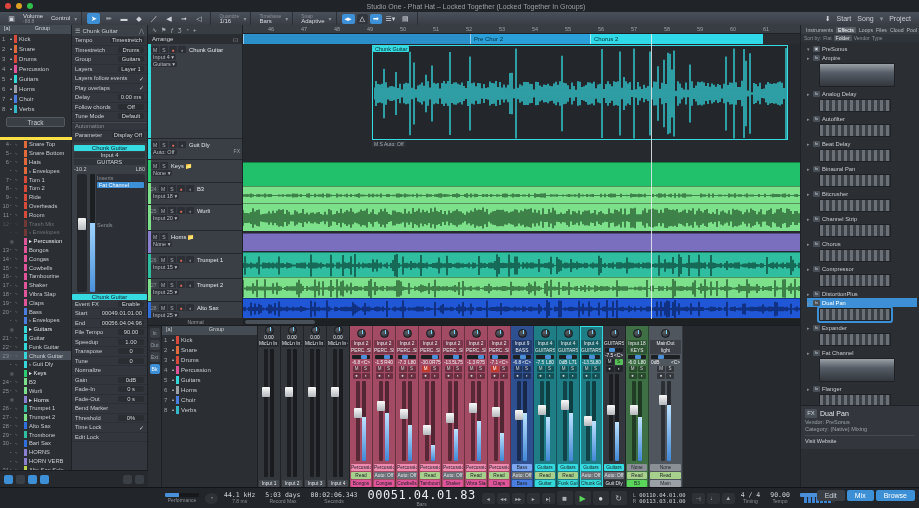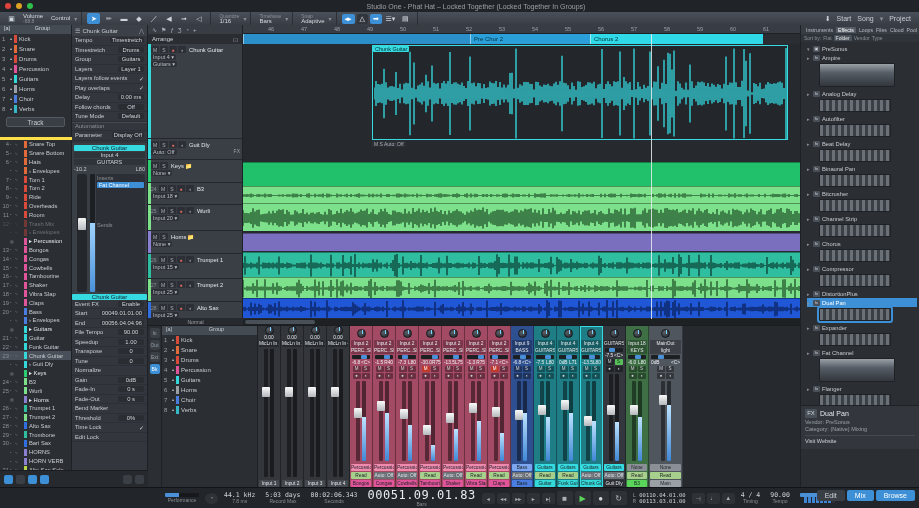--- a/index.html
+++ b/index.html
@@ -1538,21 +1538,21 @@
     </div>
     <div class="tr-block">
       <span class="v">5:03 days</span>
       <span>Record Max</span>
     </div>
     <div class="tr-block">
       <span class="v">00:02:06.343</span>
       <span>Seconds</span>
     </div>
     <div class="tr-block">
-      <span id="big-time">00051.09.01.83</span>
+      <span id="big-time">00051.04.01.83</span>
       <span>Bars</span>
     </div>
     <span class="tbtn">◂</span>
     <span class="tbtn">◂◂</span>
     <span class="tbtn">▸▸</span>
     <span class="tbtn">▸</span>
     <span class="tbtn">▸|</span>
     <span class="tbtn big">■</span>
     <span class="tbtn big play">▶</span>
     <span class="tbtn big rec">●</span>

